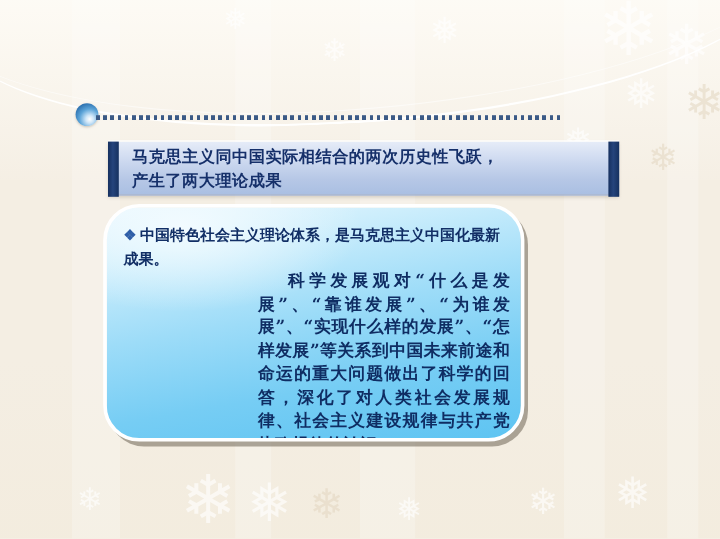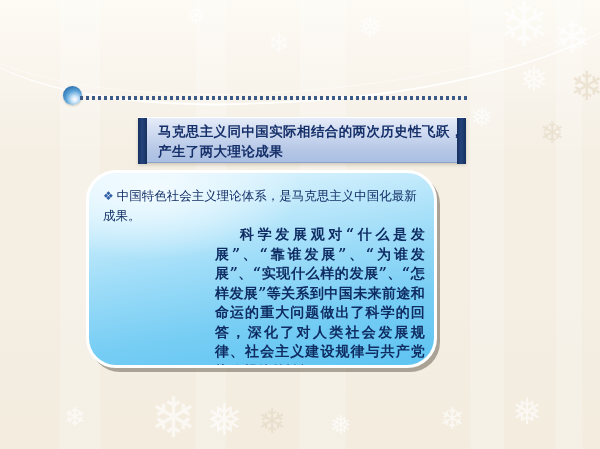--- a/index.html
+++ b/index.html
@@ -99,28 +99,27 @@
         to right,
         #3b5a86 0px, #3b5a86 3px,
         rgba(0,0,0,0) 3px, rgba(0,0,0,0) 6px);
   }
 
   
   .title-plate {
     position: absolute;
     left: 90px;
     top: 117px;
-    width: 328px;
+    width: 426px;
     height: 46px;
     background: linear-gradient(180deg, #e6ecf8 0%, #c9d6ee 42%, #b6c7e6 72%, #aabfe2 100%);
     border-top: 1px solid #ffffff;
     border-bottom: 1px solid #8fa3c9;
     box-sizing: border-box;
     box-shadow: 0 2px 3px rgba(120,112,94,0.28);
-    margin-left: 48px;
   }
   .title-cap {
     position: absolute;
     top: 0;
     width: 9px;
     height: 46px;
     background: linear-gradient(90deg, #16305f 0%, #25447c 45%, #16315f 100%);
   }
   .title-cap.left  { left: 0; }
   .title-cap.right { right: 0; }
@@ -164,21 +163,21 @@
     overflow: hidden;
   }
 
   
   .bullet-line {
     position: absolute;
     left: 14px;
     top: 13px;
     width: 322px;
     font-family: "DejaVu Serif", serif;
-    font-weight: normal;
+    font-weight: bold;
     font-size: 12.5px;
     line-height: 19px;
     color: #122f66;
   }
   .bullet-mark {
     color: #2f5ea8;
     font-size: 12px;
     margin-right: 3px;
   }
 

